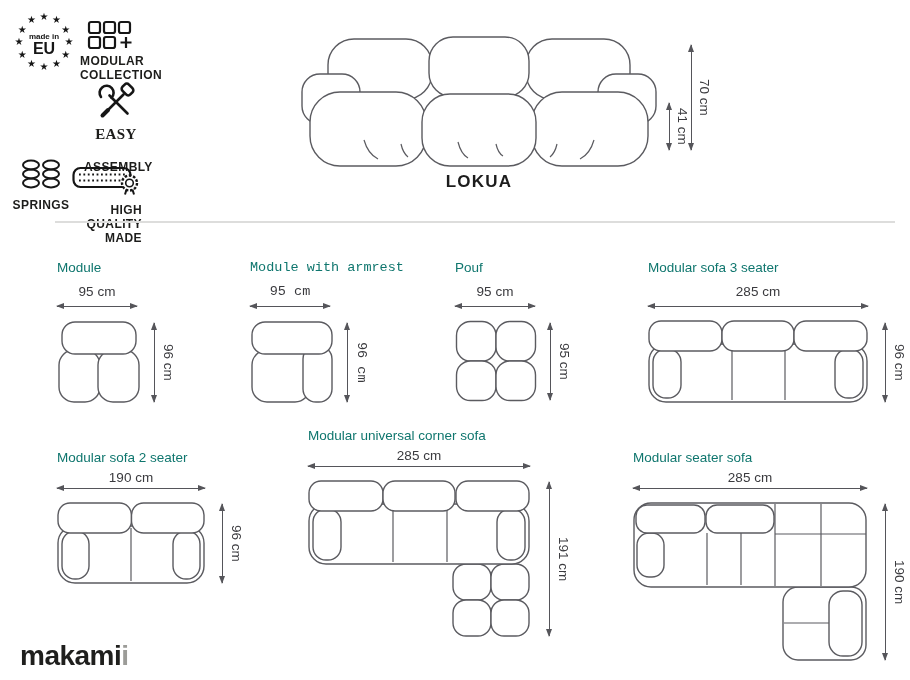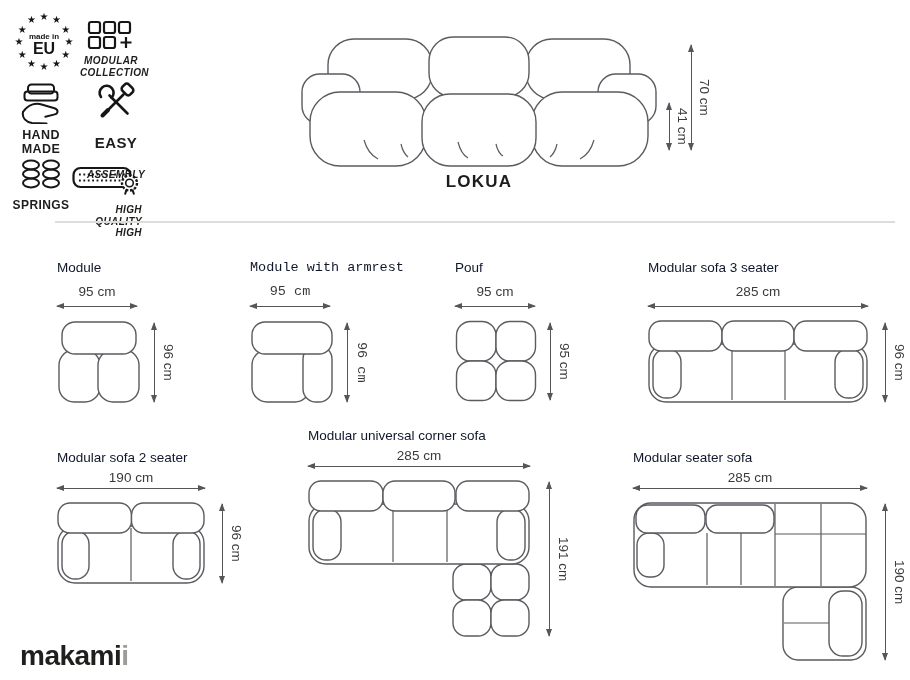--- a/index.html
+++ b/index.html
@@ -3,21 +3,21 @@
 <meta charset="utf-8">
 <style>
   html,body{margin:0;padding:0;background:#ffffff;}
   .page{position:relative;width:910px;height:680px;background:#fff;overflow:hidden;
         font-family:"Liberation Sans","DejaVu Sans",sans-serif;color:#1d1d1b;}
   .abs{position:absolute;}
   
   .badge{position:absolute;text-align:center;}
   .badge svg{display:block;margin:0 auto;}
   .badge .t{font-weight:700;letter-spacing:.4px;line-height:1.15;}
-  .t-sm{font-size:10px;font-style:italic;}
+  .t-sm{font-size:12px;}
   .t-md{font-size:12.5px;}
   .t-lg{font-size:15px;line-height:1;}
   .t-spr{font-size:12px;}
   
   .draw{stroke:#5b5b60;stroke-width:1.4;fill:#ffffff;}
   .draw-line{stroke:#5b5b60;stroke-width:1.2;fill:none;}
   .bicon{stroke:#161616;fill:none;}
   
   .ha{position:absolute;height:1px;background:#55555a;}
   .ha::before,.ha::after{content:"";position:absolute;top:-3.5px;width:0;height:0;
@@ -25,21 +25,21 @@
   .ha::before{left:-1px;border-right:8px solid #55555a;}
   .ha::after{right:-1px;border-left:8px solid #55555a;}
   .va{position:absolute;width:1px;background:#55555a;}
   .va::before,.va::after{content:"";position:absolute;left:-3.5px;width:0;height:0;
      border-left:3.5px solid transparent;border-right:3.5px solid transparent;}
   .va::before{top:-1px;border-bottom:8px solid #55555a;}
   .va::after{bottom:-1px;border-top:8px solid #55555a;}
   .dimh{position:absolute;font-size:13.5px;color:#3a3a3e;text-align:center;}
   .dimv{position:absolute;writing-mode:vertical-rl;font-size:13.5px;color:#3a3a3e;
         display:flex;align-items:center;justify-content:center;}
-  .fig-title{position:absolute;left:0;top:0;font-size:13.5px;color:#0f172a;white-space:nowrap;}
+  .fig-title{position:absolute;left:0;top:0;font-size:13.5px;color:#0f766e;white-space:nowrap;}
   .divider{position:absolute;left:55px;top:221px;width:840px;height:2px;background:#dddddc;}
   .hero-name{position:absolute;left:298px;top:172px;width:362px;text-align:center;
              font-size:17px;font-weight:700;letter-spacing:1.2px;color:#1c1c1c;}
   .logo{position:absolute;left:20px;top:640px;font-size:28px;font-weight:700;
         letter-spacing:-.5px;color:#1f1f1d;}
   .logo .gi{color:#9c9c98;}
 </style>
 </head>
 <body>
 
@@ -74,42 +74,30 @@
       <rect x="2" y="17" width="11" height="11" rx="2"></rect>
       <rect x="17" y="17" width="11" height="11" rx="2"></rect>
       <path d="M39 17 v11 M33.5 22.5 h11"></path>
     </svg>
     <div class="t t-sm" style="margin-top:5px;">
       <div>MODULAR</div>
       <div>COLLECTION</div>
     </div>
   </div>
 
-  <div class="badge" style="left:10px;top:82px;width:62px;">
-    <svg width="46" height="42" viewBox="0 0 46 42" class="bicon" stroke-width="2" stroke-linecap="round" stroke-linejoin="round">
-      <rect x="10" y="2.5" width="26" height="9" rx="3.5"></rect>
-      <rect x="6.5" y="9.5" width="33" height="9" rx="3"></rect>
-      <path d="M5 30 c5 -7.5 12.5 -9.5 19.5 -7.3 l12 3.6 c4.2 1.3 3.8 5.2 .3 6.1 l-9.5 2.4"></path>
-      <path d="M5 30 c-1.2 6 3 10 9 11 l14.5 .6"></path>
-    </svg>
-    <div class="t t-md" style="margin-top:4px;">
-      <div>HAND</div>
-      <div>MADE</div>
-    </div>
-  </div>
 
   <div class="badge" style="left:84px;top:82px;width:64px;">
     <svg width="40" height="40" viewBox="0 0 40 40" class="bicon" stroke-width="2.6" stroke-linecap="round">
       <path d="M5 15 a7 7 0 1 1 10.5 .8"></path>
       <path d="M13.5 13.5 L31.5 31.5"></path>
       <rect x="26" y="3" width="11" height="9" rx="3" transform="rotate(45 31.5 7.5)"></rect>
       <path d="M27.5 12.5 L12 28"></path>
       <path d="M12 28 l-5.5 5.5" stroke-width="4"></path>
     </svg>
-    <div class="t t-lg" style="margin-top:12px;">EASY</div>
+    <div class="t t-lg" style="margin-top:4px;font-family:Liberation Serif, serif;">EASY</div>
     <div class="t t-sm" style="margin-top:18px;">ASSEMBLY</div>
   </div>
 
   <div class="badge" style="left:10px;top:158px;width:62px;">
     <svg width="44" height="36" viewBox="0 0 44 36" class="bicon" stroke-width="2">
       <ellipse cx="12" cy="7" rx="8" ry="4.4"></ellipse>
       <ellipse cx="12" cy="16" rx="8" ry="4.4"></ellipse>
       <ellipse cx="12" cy="25" rx="8" ry="4.4"></ellipse>
       <ellipse cx="32" cy="7" rx="8" ry="4.4"></ellipse>
       <ellipse cx="32" cy="16" rx="8" ry="4.4"></ellipse>
@@ -122,21 +110,21 @@
     <svg width="68" height="32" viewBox="0 0 68 32" class="bicon" stroke-width="2.2">
       <rect x="1.5" y="4" width="57" height="19" rx="7"></rect>
       <line x1="7" y1="10.5" x2="53" y2="10.5" stroke-dasharray="1.8 2.6" stroke-width="2.2"></line>
       <line x1="7" y1="16.5" x2="53" y2="16.5" stroke-dasharray="1.8 2.6" stroke-width="2.2"></line>
       <circle cx="57.5" cy="19" r="7.5" fill="#fff" stroke-dasharray="2.6 1.7" stroke-width="2.4"></circle>
       <circle cx="57.5" cy="19" r="3.8" stroke-width="1.6"></circle>
       <path d="M54.5 25.5 l-1.5 5 M60.5 25.5 l1.5 5" stroke-width="2"></path>
     </svg>
     <div class="t t-sm" style="margin-top:8px;text-align:right;">
       <div>HIGH QUALITY</div>
-      <div>HIGH</div>
+      <div>MADE</div>
     </div>
   </div>
 
   <svg class="abs" style="left:298px;top:36px;" width="362" height="134" viewBox="0 0 362 134">
     <g class="draw">
       <rect x="30" y="3" width="104" height="60" rx="26"></rect>
       <rect x="228" y="3" width="104" height="60" rx="26"></rect>
       <rect x="131" y="1" width="100" height="60" rx="24"></rect>
       <rect x="4" y="38" width="58" height="50" rx="18"></rect>
       <rect x="300" y="38" width="58" height="50" rx="18"></rect>

